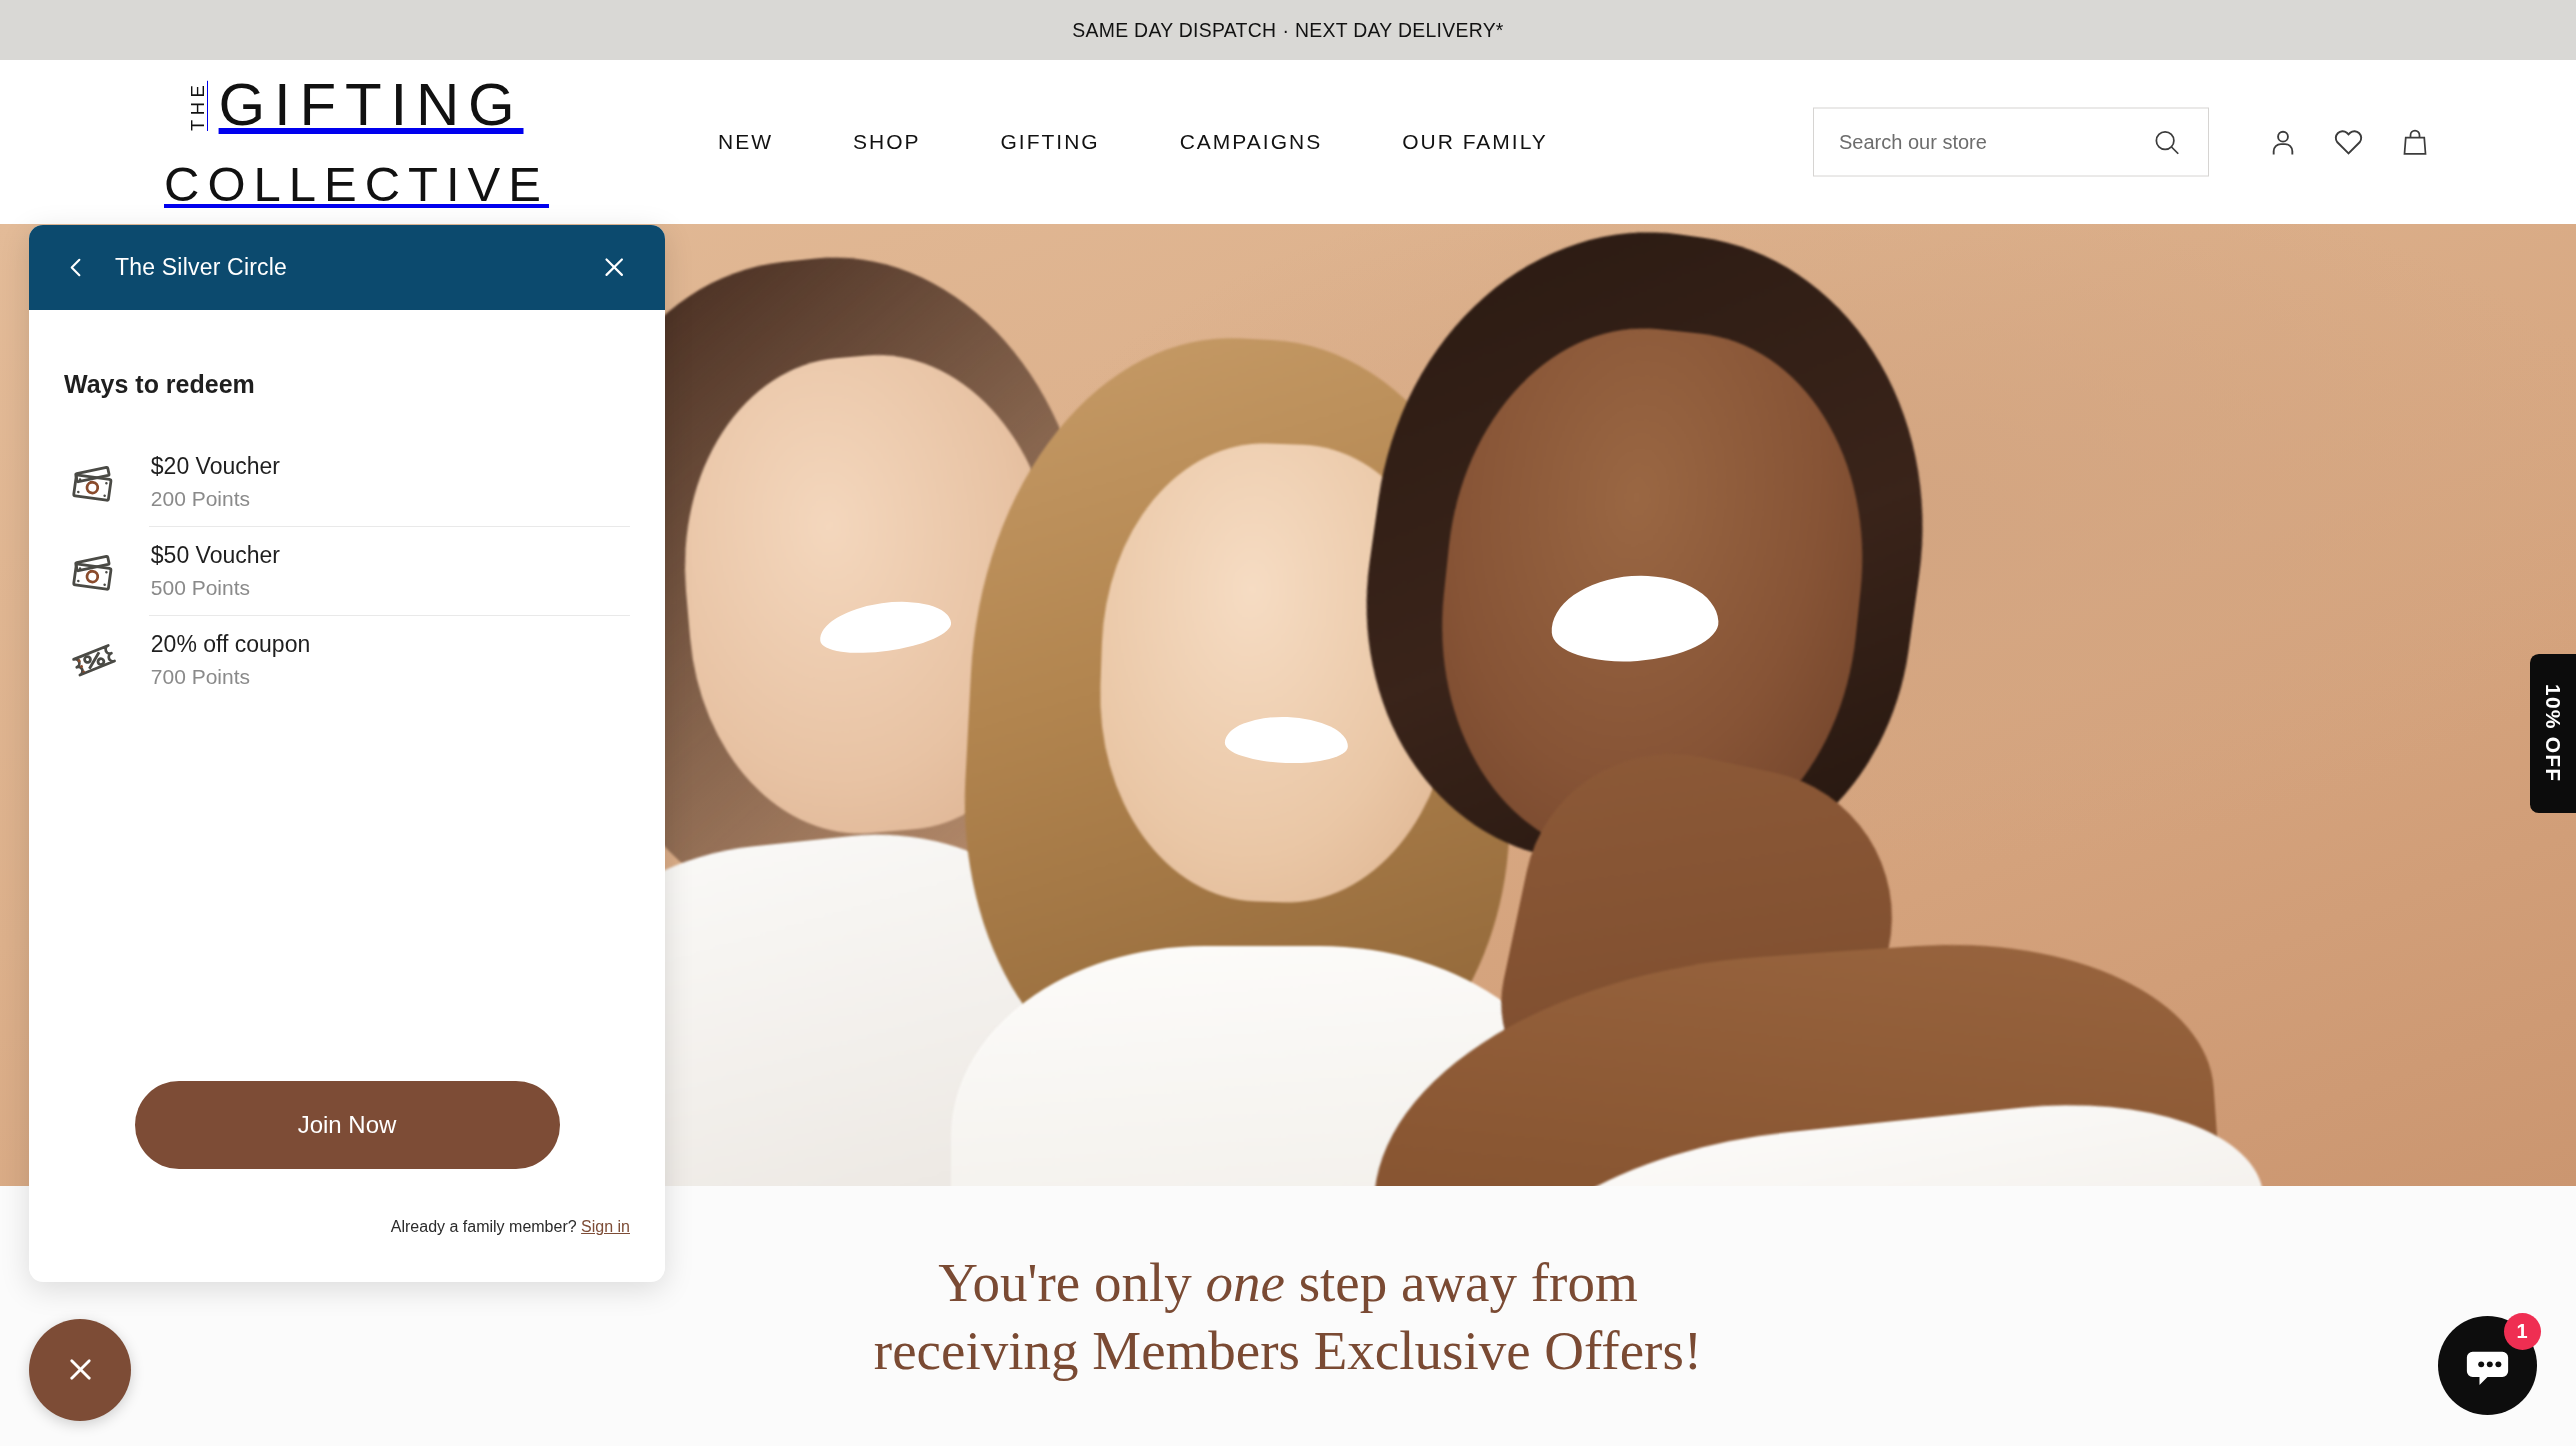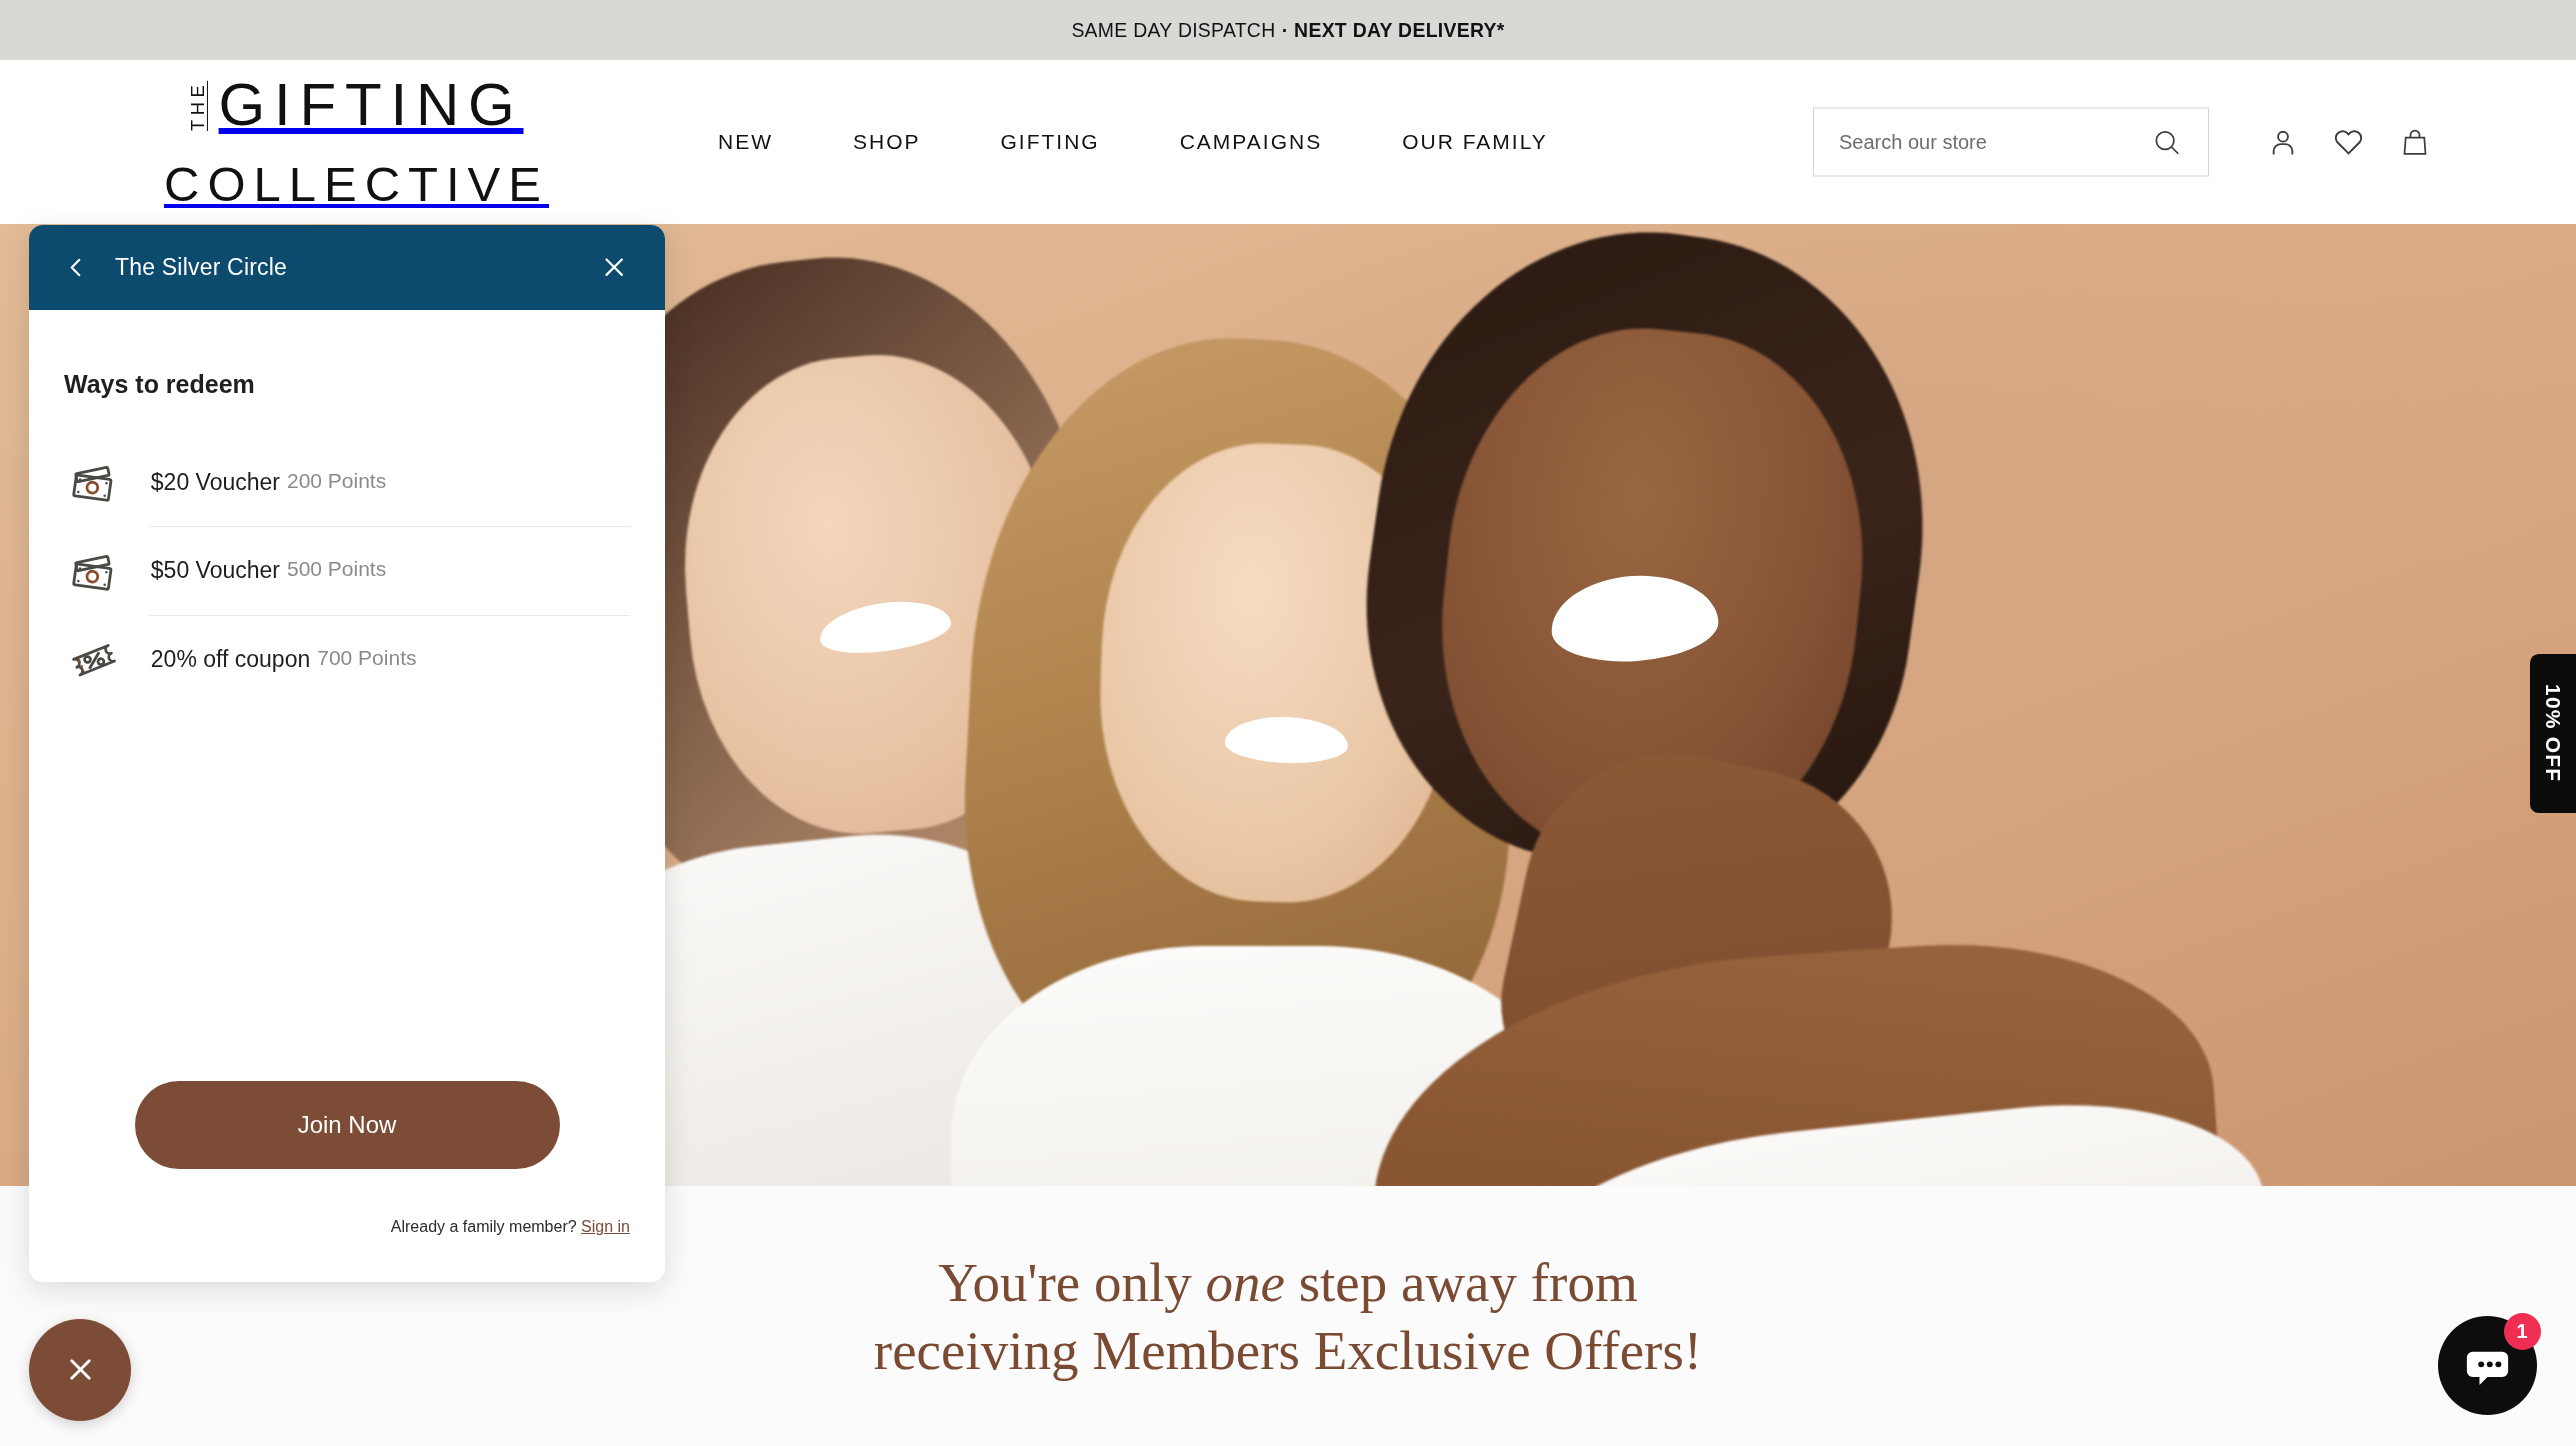--- a/index.html
+++ b/index.html
@@ -11,21 +11,21 @@
     position:relative;
   }
 
   
   .announce {
     height:60px;
     background:#d9d8d5;
     display:flex; align-items:center; justify-content:center;
     font-size:19.4px; letter-spacing:0.3px; color:#121212;
   }
-  .announce .rest { font-weight:700; margin-left:.32em; }
+  .announce .rest { font-weight:400; margin-left:.32em; }
 
   
   .header {
     height:164px; background:#ffffff;
     display:flex; align-items:center;
     position:relative;
   }
   .logo-wrap {
     position:absolute; left:164px; top:50%; transform:translateY(-50%);
     display:flex; flex-direction:column; align-items:center;
@@ -177,21 +177,21 @@
   .panel-header .close { position:absolute; right:33px; cursor:pointer;
                          display:flex; align-items:center; justify-content:center;
                          width:35px; height:35px; }
 
   .panel-body { flex:1; padding:60px 35px 0 35px; display:flex; flex-direction:column; }
   .ways-title { font-size:25px; font-weight:700; color:#1f1f1f; margin-bottom:39px; }
 
   .reward { display:flex; align-items:center; padding:0 0 0 1.8px; height:88px; }
   .reward-icon { width:85px; flex:0 0 85px; display:flex; align-items:center;
                  justify-content:flex-start; }
-  .reward-texts { display:flex; flex-direction:row; gap:7px;justify-content:space-between; }
+  .reward-texts { display:flex; flex-direction:column; gap:7px;justify-content:space-between; }
   .reward-name { font-size:23px; color:#1f1f1f; }
   .reward-points { font-size:21px; color:#8a8a8a; }
   .reward-sep { height:0.9px; background:#e9e9e9; margin-left:85px; }
 
   .panel-footer { padding:0 35px 0 35px; margin-top:auto; padding-bottom:46px; }
   .join-btn {
     display:block; width:425px; margin:0 auto; height:88px;
     background:#7d4c36; color:#fff; border:none; border-radius:44px;
     font-size:24px; font-family:"Liberation Sans", sans-serif; cursor:pointer;
   }

